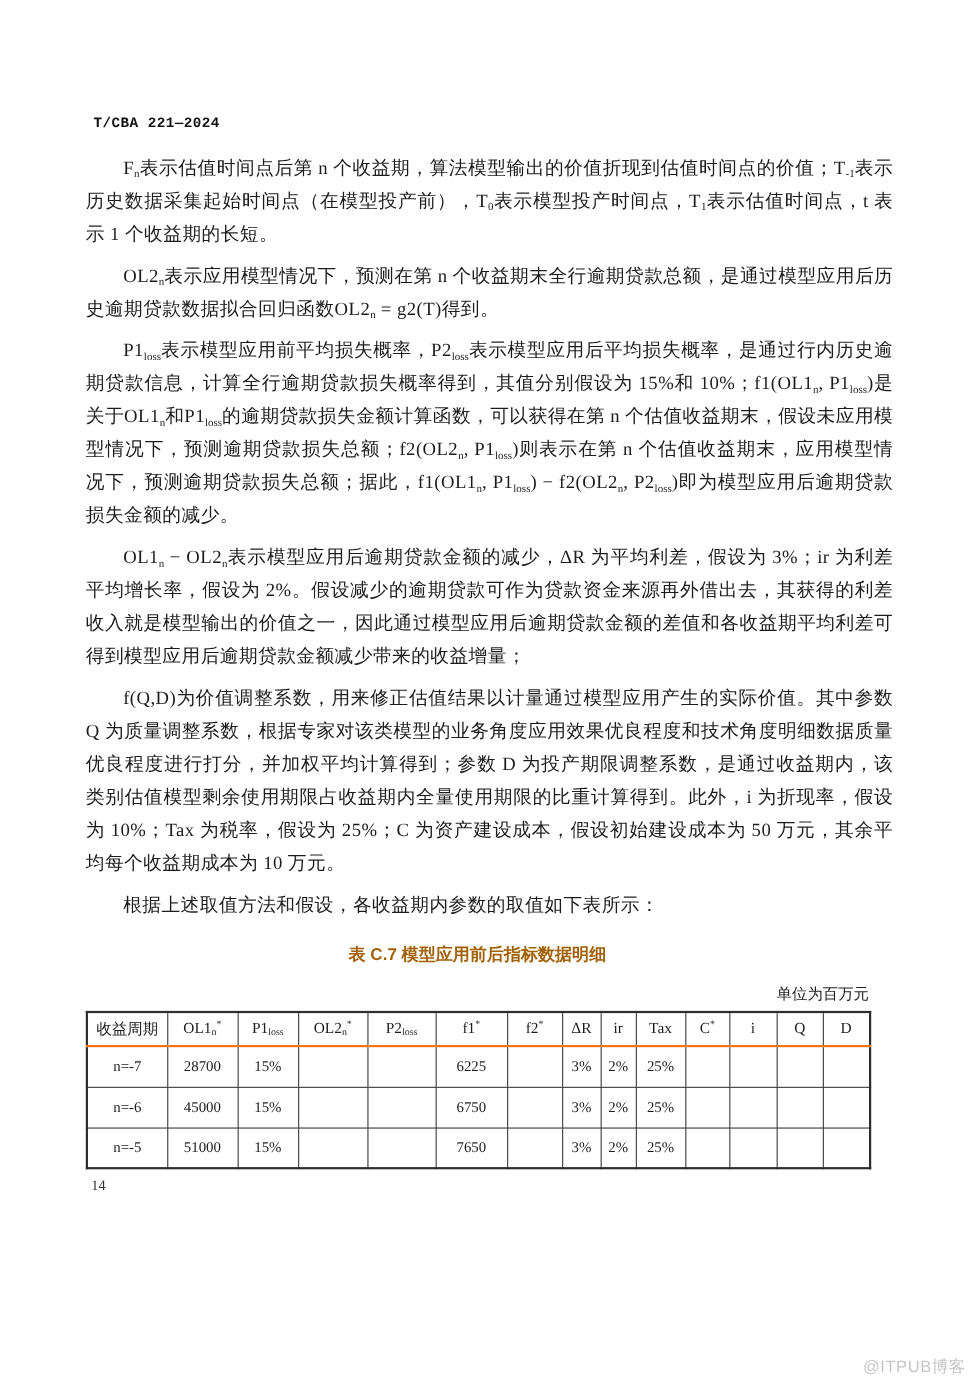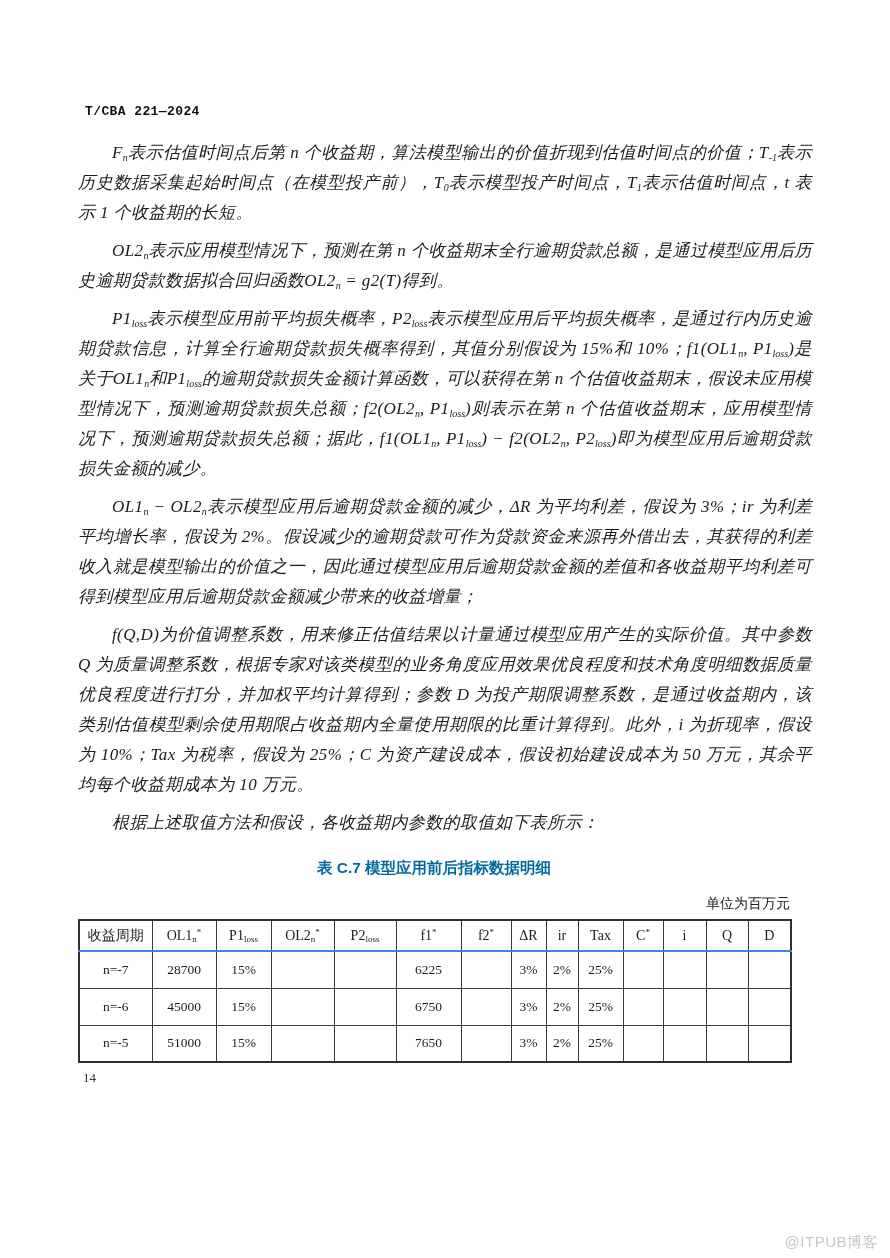--- a/index.html
+++ b/index.html
@@ -29,21 +29,20 @@
     left: 78px; top: 138px;
     width: 734px;
   }
   .content p {
     margin: 0 0 8px 0;
     font-size: 17px;
     line-height: 30px;
     letter-spacing: 0.4px;
     text-align: justify;
     text-indent: 2em;
-    font-style: italic;
   }
   sub { font-size: 10px; line-height: 0; vertical-align: -3px; letter-spacing: 0; }
   sup { font-size: 9px;  line-height: 0; vertical-align: 6px;  letter-spacing: 0; }
   .frac {
     display: inline-block;
     vertical-align: middle;
     text-align: center;
     font-size: 14px;
     line-height: 1;
     margin: 0 3px;
@@ -51,21 +50,21 @@
   }
   .frac .num { display: block; border-bottom: 1px solid #222; padding: 1px 4px 3px; }
   .frac .den { display: block; padding-top: 3px; }
   .table-title {
     margin: 20px 0 0 0;
     width: 712px;
     text-align: center;
     font-family: "Liberation Sans", "DejaVu Sans", sans-serif;
     font-weight: bold;
     font-size: 15.5px;
-    color: #0369a1;
+    color: #a16207;
   }
   .unit-note {
     margin: 16px 0 6px 0;
     width: 712px;
     text-align: right;
     font-size: 14px;
   }
   table.data-table {
     table-layout: fixed;
     width: 712px;
@@ -77,21 +76,21 @@
     text-align: center;
     vertical-align: middle;
     padding: 0 2px;
     overflow: hidden;
     white-space: nowrap;
   }
   table.data-table thead tr { height: 31px; }
   table.data-table thead th {
     font-weight: normal;
     font-size: 14px;
-    border-bottom: 2px solid #3b82f6;
+    border-bottom: 2px solid #f97316;
   }
   table.data-table tbody tr { height: 37px; }
   table.data-table tbody td { font-size: 13.5px; }
   table.data-table th sub { font-size: 9px; vertical-align: -2px; }
   table.data-table th sup { font-size: 9px; vertical-align: 5px; }
   .page-number {
     margin-top: 7px;
     font-size: 13px;
     color: #333;
     padding-left: 5px;

